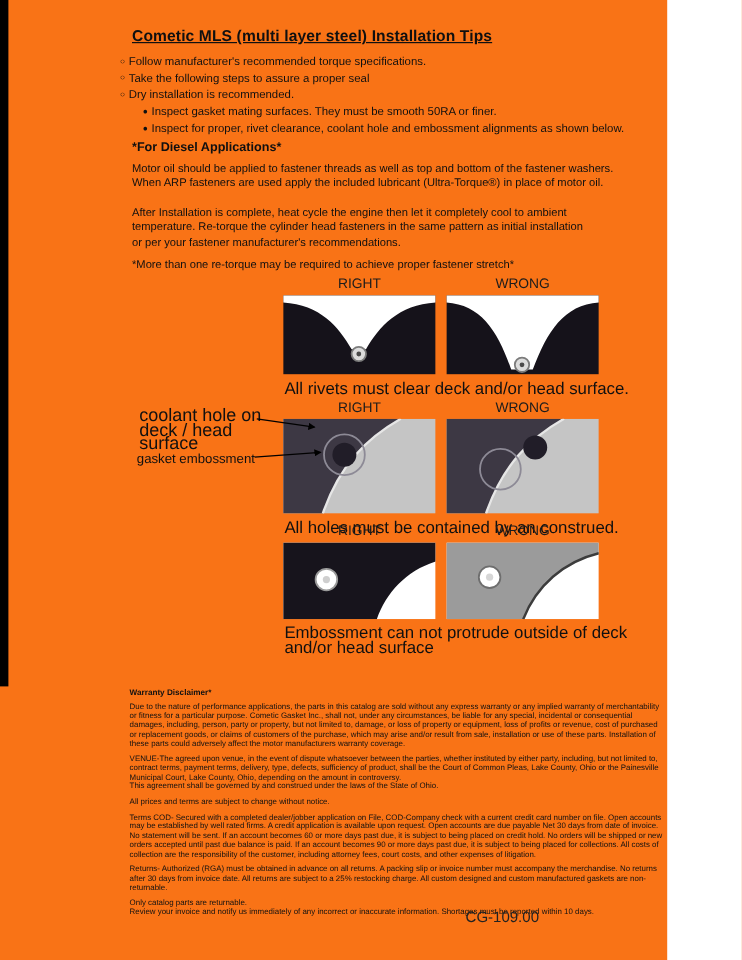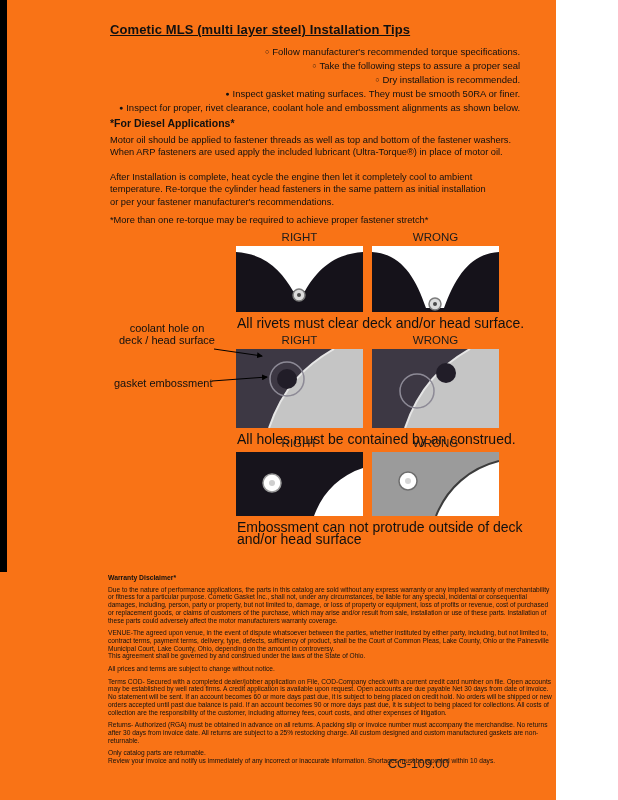--- a/index.html
+++ b/index.html
@@ -2,37 +2,37 @@
 <html><head>
 <meta charset="utf-8">
 <style>
   html, body { margin: 0; padding: 0; background: #ffffff; }
   .page {
     position: relative; width: 556px; height: 800px; background: #f97316;
     font-family: "Liberation Sans", sans-serif; color: #101010; overflow: hidden;
   }
   .left-bar { position: absolute; left: 0; top: 0; width: 7px; height: 572px; background: #000; }
   .title { position: absolute; left: 110px; top: 22px; margin: 0; font-size: 13px; font-weight: bold; text-decoration: underline; letter-spacing: .1px; }
-  .tips { position: absolute; left: 100px; top: 45px; margin: 0; padding: 0; list-style: none; font-size: 9.5px; line-height: 13px; text-align: right; }
+  .tips { position: absolute; left: 100px; top: 45px; margin: 0; padding: 0; list-style: none; font-size: 9.5px; line-height: 13px; }
   .tips li { padding-left: 9px; text-indent: -9px; }
   .tips li::before { content: "○"; font-size: 7px; padding-right: 3px; position: relative; top: -1px; }
   .tips li.sub { margin-left: 19px; }
   .tips li.sub::before { content: "●"; }
   .diesel-heading { position: absolute; left: 110px; top: 117px; margin: 0; font-size: 10.5px; font-weight: bold; }
   .body-para { position: absolute; margin: 0; font-size: 9.3px; line-height: 12.3px; white-space: pre-line; width: 440px; }
   .para1 { left: 110px; top: 134px; }
   .para2 { left: 110px; top: 171px; }
   .retorque-note { position: absolute; left: 110px; top: 215px; margin: 0; font-size: 9.3px; }
   .diagram-block { position: absolute; left: 236px; }
   .row1 { top: 231px; } .row2 { top: 334px; } .row3 { top: 437px; }
   .col-headers { display: flex; gap: 9px; margin-bottom: 3px; }
   .col-h { width: 127px; text-align: center; font-size: 11.5px; color: #1c1c1c; }
   .images { display: flex; gap: 9px; }
   .caption { margin: 5px 0 0 1px; font-size: 14px; line-height: 12px; white-space: pre-line; }
-  .coolant-label { position: absolute; left: 116px; top: 323px; width: 102px; margin: 0; font-size: 11px; line-height: 11.5px; text-align: center; white-space: pre-line; }
+  .coolant-label { position: absolute; left: 116px; top: 341px; width: 102px; margin: 0; font-size: 15px; line-height: 11.5px; text-align: left; white-space: pre-line; }
   .embossment-label { position: absolute; left: 114px; top: 377px; margin: 0; font-size: 11px; }
   .callout-arrows { position: absolute; left: 212px; top: 343px; z-index: 2; }
   .disclaimer { position: absolute; left: 108px; top: 574px; width: 447px; font-size: 6.6px; line-height: 7.7px; color: #111; }
   .disclaimer h3 { margin: 0 0 4px 0; font-size: 6.8px; font-weight: bold; }
   .disclaimer p { margin: 0 0 5px 0; white-space: pre-line; }
   .doc-number { position: absolute; left: 388px; top: 757px; margin: 0; font-size: 12.5px; color: #222; }
   svg { display: block; }
 </style>
 </head>
 <body>

